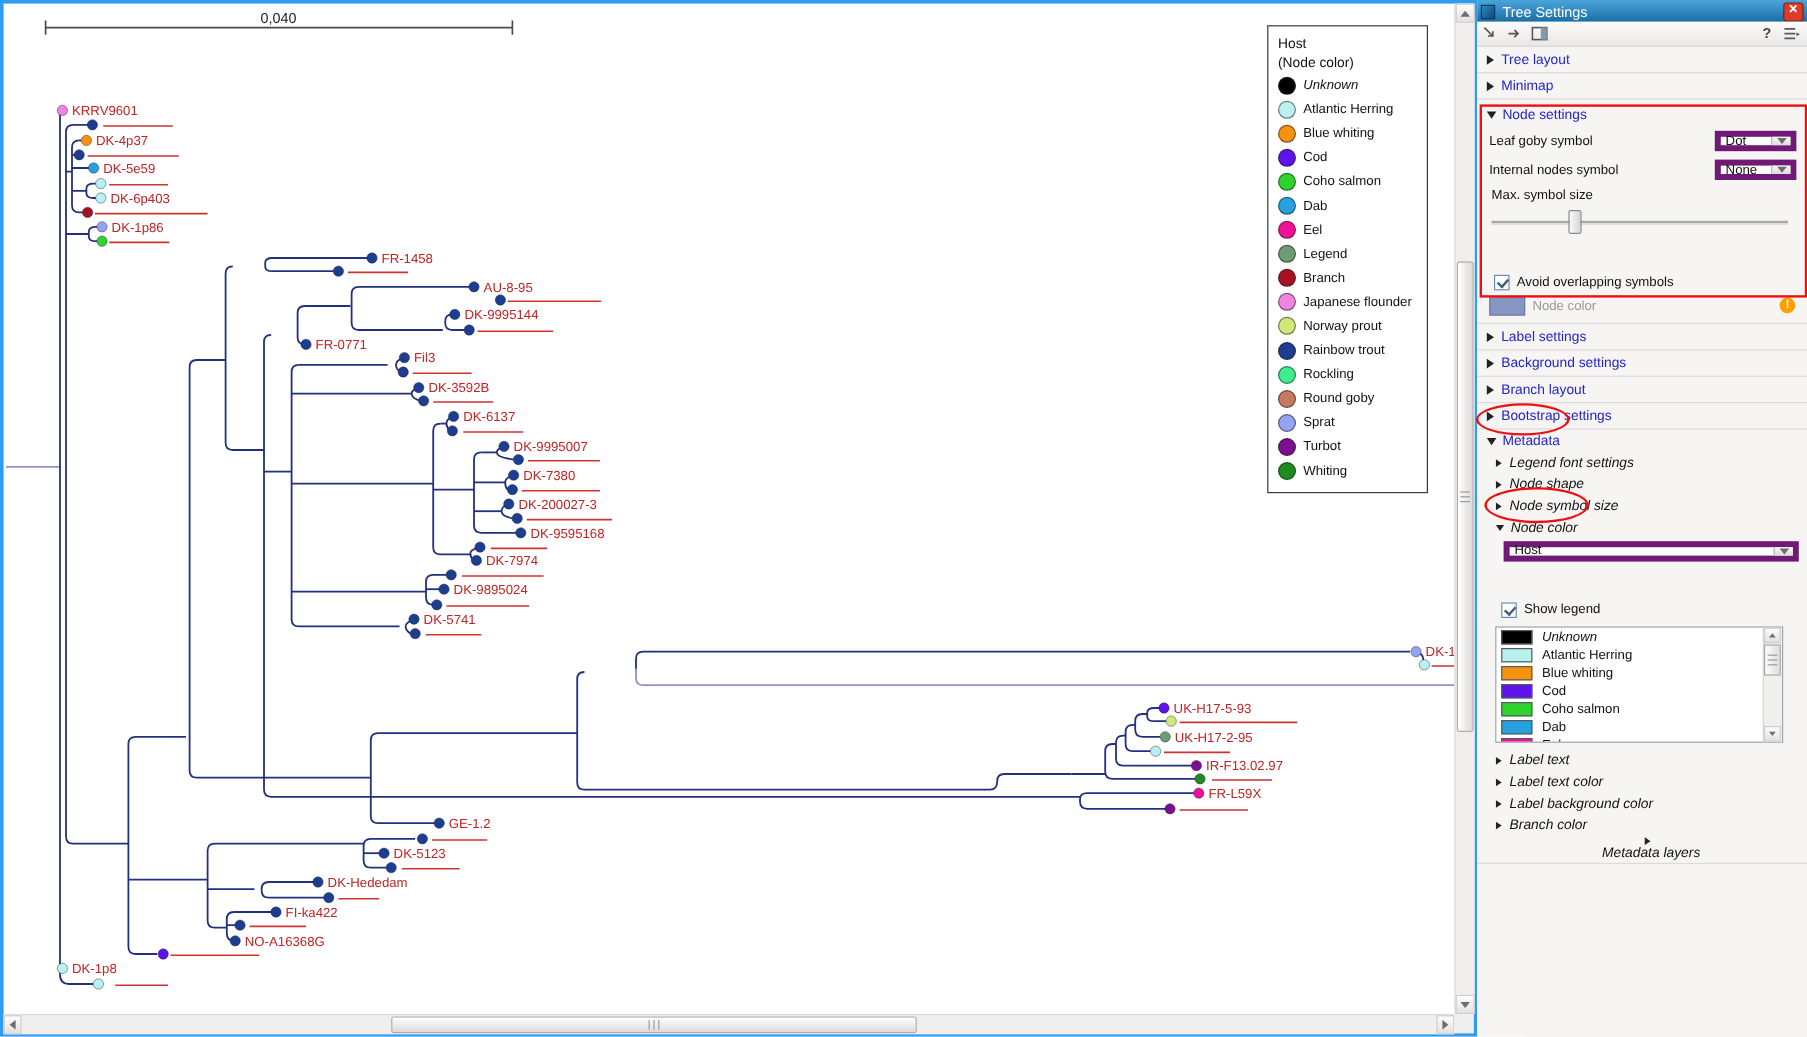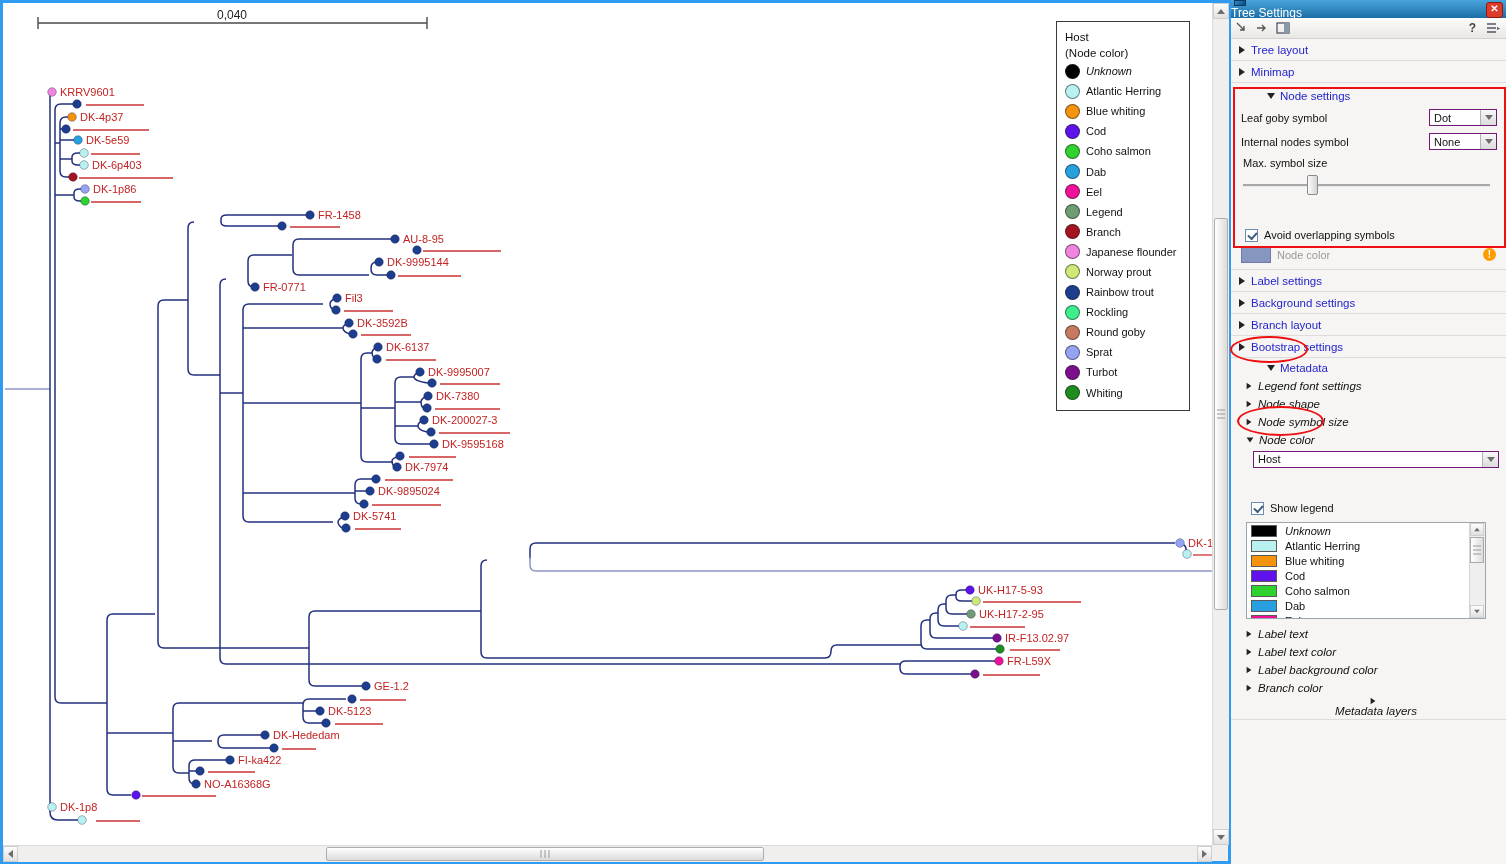--- a/index.html
+++ b/index.html
@@ -40,53 +40,53 @@
   .grip-h{position:absolute;left:50%;top:50%;transform:translate(-50%,-50%);
     width:8px;height:7px;border-top:1px solid #9a9a9a;border-bottom:1px solid #9a9a9a;}
   .grip-h:before{content:"";position:absolute;left:0;top:3px;width:8px;height:0;border-top:1px solid #9a9a9a;}
   .grip-v{position:absolute;left:50%;top:50%;transform:translate(-50%,-50%);
     width:7px;height:8px;border-left:1px solid #9a9a9a;border-right:1px solid #9a9a9a;}
   .grip-v:before{content:"";position:absolute;top:0;left:3px;height:8px;width:0;border-left:1px solid #9a9a9a;}
 
   
   .panel{position:absolute;left:1231px;top:0;width:275px;height:864px;background:#f6f5f3;}
   .panel-title{position:absolute;left:0;top:0;right:0;height:20px;
-    background:linear-gradient(#49a5da,#1668a0);display:flex;flex-direction:column;}
+    background:linear-gradient(#49a5da,#1668a0);display:flex;align-items:center;}
   .panel-title-icon{width:12px;height:12px;margin:0 6px 0 3px;border:1px solid #0a3a60;
     background:linear-gradient(135deg,#2f89c6,#0b4a7d);box-sizing:border-box;}
   .panel-title-text{color:#fff;font-size:12px;}
   .close-btn{position:absolute;right:3px;top:2px;width:15px;height:14px;background:#de3c2b;
     border:1px solid #8e1b10;border-radius:3px;color:#fff;font-size:10px;font-weight:bold;
     line-height:12px;text-align:center;}
   .panel-toolbar{position:absolute;left:0;top:18px;right:0;height:20px;
     background:linear-gradient(#fcfcfb,#e9e7e4);border-bottom:1px solid #d3d1ce;
     display:flex;align-items:center;}
   .tb-icon{width:16px;height:14px;margin-left:4px;color:#555;}
   .tb-right{margin-left:auto;display:flex;align-items:center;}
   .help-icon{font-size:12px;font-weight:bold;color:#444;margin-right:10px;}
   .menu-icon{margin-right:6px;width:14px;height:12px;}
 
   .panel-body{position:absolute;left:0;top:39px;right:0;bottom:0;}
   .sec{position:relative;display:flex;align-items:center;height:21px;padding-left:8px;
     border-bottom:1px solid #dddcda;}
-  .sec.noline{border-bottom:none;margin-left:28px;}
+  .sec.noline{border-bottom:none;}
   .arr-r{width:0;height:0;border-top:4px solid transparent;border-bottom:4px solid transparent;
     border-left:6px solid #222;margin-right:6px;flex:0 0 auto;}
   .arr-d{width:0;height:0;border-left:4px solid transparent;border-right:4px solid transparent;
     border-top:6px solid #222;margin-right:5px;flex:0 0 auto;}
   .sec-label{color:#2424cc;font-size:11.5px;}
   .sub{border-bottom:none;height:18px;padding-left:15px;}
   .sub .sec-label{color:#111;font-style:italic;}
 
   .ns-block{position:relative;padding:2px 0 4px 0;border-bottom:1px solid #dddcda;}
   .form-row{position:relative;height:24px;display:flex;align-items:center;padding-left:10px;}
   .form-label{color:#111;}
   .form-label.dim{color:#9a9a9a;}
   .combo{position:absolute;right:9px;top:3px;width:68px;height:17px;background:#fff;
-    border:1px solid #701a75;box-sizing:border-box;display:flex;align-items:center;}
+    border:5px solid #701a75;box-sizing:border-box;display:flex;align-items:center;}
   .combo .val{flex:1;padding-left:4px;font-size:11px;}
   .combo .btn{width:15px;height:100%;border-left:1px solid #aab4bd;
     background:linear-gradient(#f8f8f8,#dcdcdc);display:flex;align-items:center;justify-content:center;}
   .combo.wide{position:relative;right:auto;top:auto;width:246px;margin-left:12px;}
   .slider-row{position:relative;height:22px;margin:2px 12px 4px 12px;}
   .slider-track{position:absolute;left:0;right:4px;top:10px;height:2px;background:#a8a8a8;
     border-bottom:1px solid #e8e8e8;}
   .slider-thumb{position:absolute;top:1px;width:9px;height:18px;border:1px solid #8a8a8a;border-radius:2px;
     background:linear-gradient(90deg,#fafafa,#d6d6d6);}
   .check-row{display:flex;align-items:center;height:20px;padding-left:14px;margin-top:29px;}

